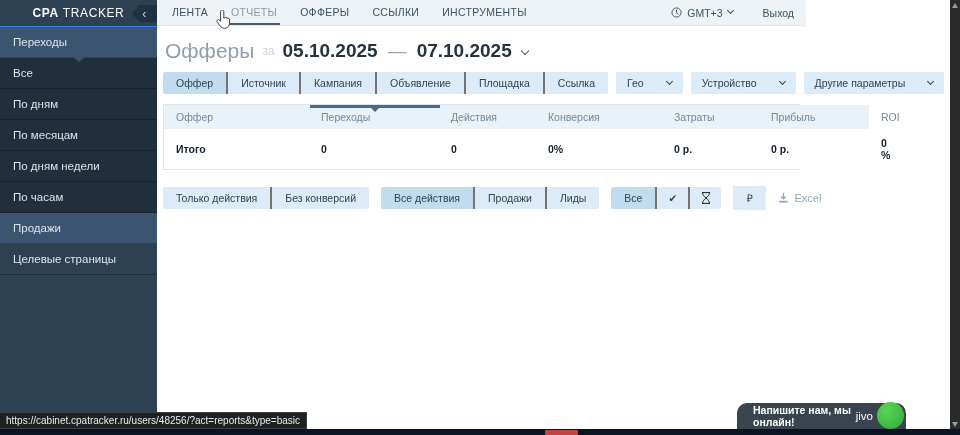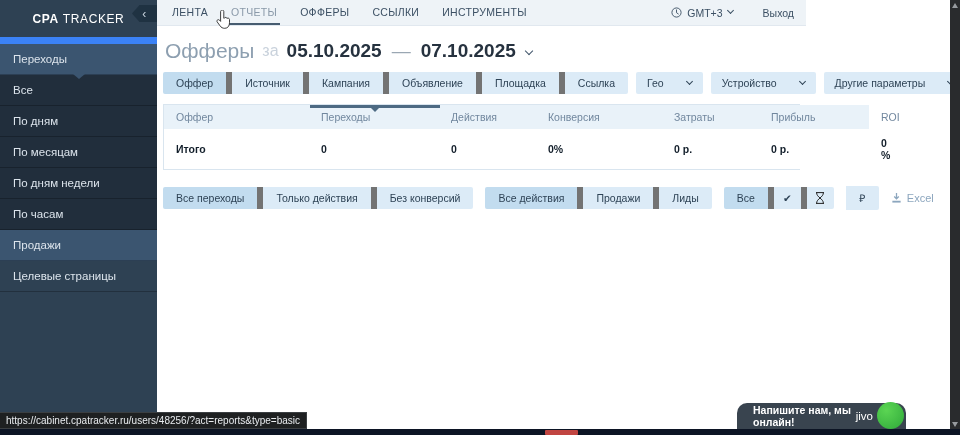--- a/index.html
+++ b/index.html
@@ -1,21 +1,21 @@
 <!DOCTYPE html>
 <html><head>
 <meta charset="utf-8">
 <style>
   * { box-sizing: border-box; margin: 0; padding: 0; }
   html,body { width:960px; height:435px; overflow:hidden; }
   body { font-family:"Liberation Sans", sans-serif; position:relative; background:#fff; }
 
   
   .sidebar { position:absolute; left:0; top:0; width:157px; height:429px; background:#2e4153; }
-  .side-logo { height:44px; background:#2e4153; border-bottom:7px solid #3b82f6; display:flex; align-items:center; justify-content:center; color:#fff; font-size:12px; letter-spacing:.6px; position:relative; }
+  .side-logo { height:27px; background:#2e4153; border-bottom:1px solid #3b82f6; display:flex; align-items:center; justify-content:center; color:#fff; font-size:12px; letter-spacing:.6px; position:relative; }
   .side-logo b { font-weight:bold; margin-right:4px; }
   .collapse-tag { position:absolute; right:0; top:5px; width:25px; height:17px; background:#1f3242; clip-path:polygon(30% 0,100% 0,100% 100%,30% 100%,0 50%); display:flex; align-items:center; justify-content:center; color:#c7d2dc; font-size:12px; line-height:1; cursor:pointer; }
   .side-item { height:31px; display:flex; align-items:center; padding-left:13px; color:#dce4ec; font-size:11.5px; border-bottom:1px solid rgba(0,0,0,.25); cursor:pointer; position:relative; }
   .side-item.section { background:#3b5570; }
   .side-item.sub { background:#212e3c; }
   .side-item.plain { background:#2e4153; }
   .notch { position:absolute; left:50%; bottom:-5px; margin-left:-6px; width:0; height:0; border-left:6px solid transparent; border-right:6px solid transparent; border-top:5px solid #3b5570; z-index:3; }
 
   
   .main { position:absolute; left:157px; top:0; width:649px; height:429px; background:#fff; }
@@ -23,30 +23,30 @@
   .tab { display:flex; align-items:center; padding:0 3px; margin-right:17px; letter-spacing:.3px; cursor:pointer; border-bottom:2px solid transparent; }
   .tab.active { color:#8a99a9; border-bottom-color:#475c70; }
   .nav-right { margin-left:auto; display:flex; align-items:center; gap:14px; }
   .gmt { display:flex; align-items:center; gap:5px; cursor:pointer; }
   .logout { margin-left:16px; cursor:pointer; }
   .chev { width:5px; height:5px; border-right:1.3px solid currentColor; border-bottom:1.3px solid currentColor; transform:rotate(45deg); display:inline-block; position:relative; top:-2px; }
 
   .content { padding:0 6px; }
   .title-row { margin:13px 0 0 2px; display:flex; align-items:center; }
   .title { color:#8d9fb0; font-size:21px; }
-  .prep { color:#c9d2dc; font-size:16px; margin:0 8px; }
+  .prep { color:#c9d2dc; font-size:12px; margin:0 8px; }
   .date { color:#26323f; font-size:19px; font-weight:bold; }
   .dash { color:#9aa7b3; font-size:19px; margin:0 10px; }
   .date-chev { margin-left:10px; color:#41566b; }
   .date-chev .chev { width:6px; height:6px; }
 
   .dim-row { margin-top:9px; display:flex; gap:8px; }
   .seg { display:flex; }
   .btn { background:#dcebf7; color:#2e4356; font-size:10.5px; padding:5px 13px; cursor:pointer; white-space:nowrap; }
-  .seg .btn { border-left:6px solid #737373; }
+  .seg .btn { border-left:2px solid #737373; }
   .seg .btn:first-child { border-left:none; border-radius:2px 0 0 2px; }
   .seg .btn:last-child { border-radius:0 2px 2px 0; }
   .btn.active { background:#c2dcef; }
   .btn.drop { display:flex; align-items:center; gap:23px; border-radius:2px; padding:5px 11px; }
   .btn.icon-btn { width:33px; display:flex; align-items:center; justify-content:center; padding:5px 0; }
 
   .table-wrap { margin-top:10px; border:1px solid #d9e5ef; position:relative; }
   table { width:100%; border-collapse:collapse; font-size:10.5px; table-layout:fixed; }
   thead th { background:#e9f2f9; color:#71879e; font-weight:normal; text-align:left; padding:6px 12px; cursor:pointer; }
   tbody td { background:#fff; color:#131f2b; font-weight:bold; padding:8px 12px; }
@@ -197,21 +197,20 @@
             <td>0 р.</td>
             <td>0 р.</td>
             <td>0 %</td>
           </tr>
         </tbody>
       </table>
     </div>
 
     <div class="rows2">
       <div class="seg">
-        <div class="btn active">Все переходы</div>
         <div class="btn">Только действия</div>
         <div class="btn">Без конверсий</div>
       </div>
       <div class="seg">
         <div class="btn active">Все действия</div>
         <div class="btn">Продажи</div>
         <div class="btn">Лиды</div>
       </div>
       <div class="seg">
         <div class="btn active">Все</div>

